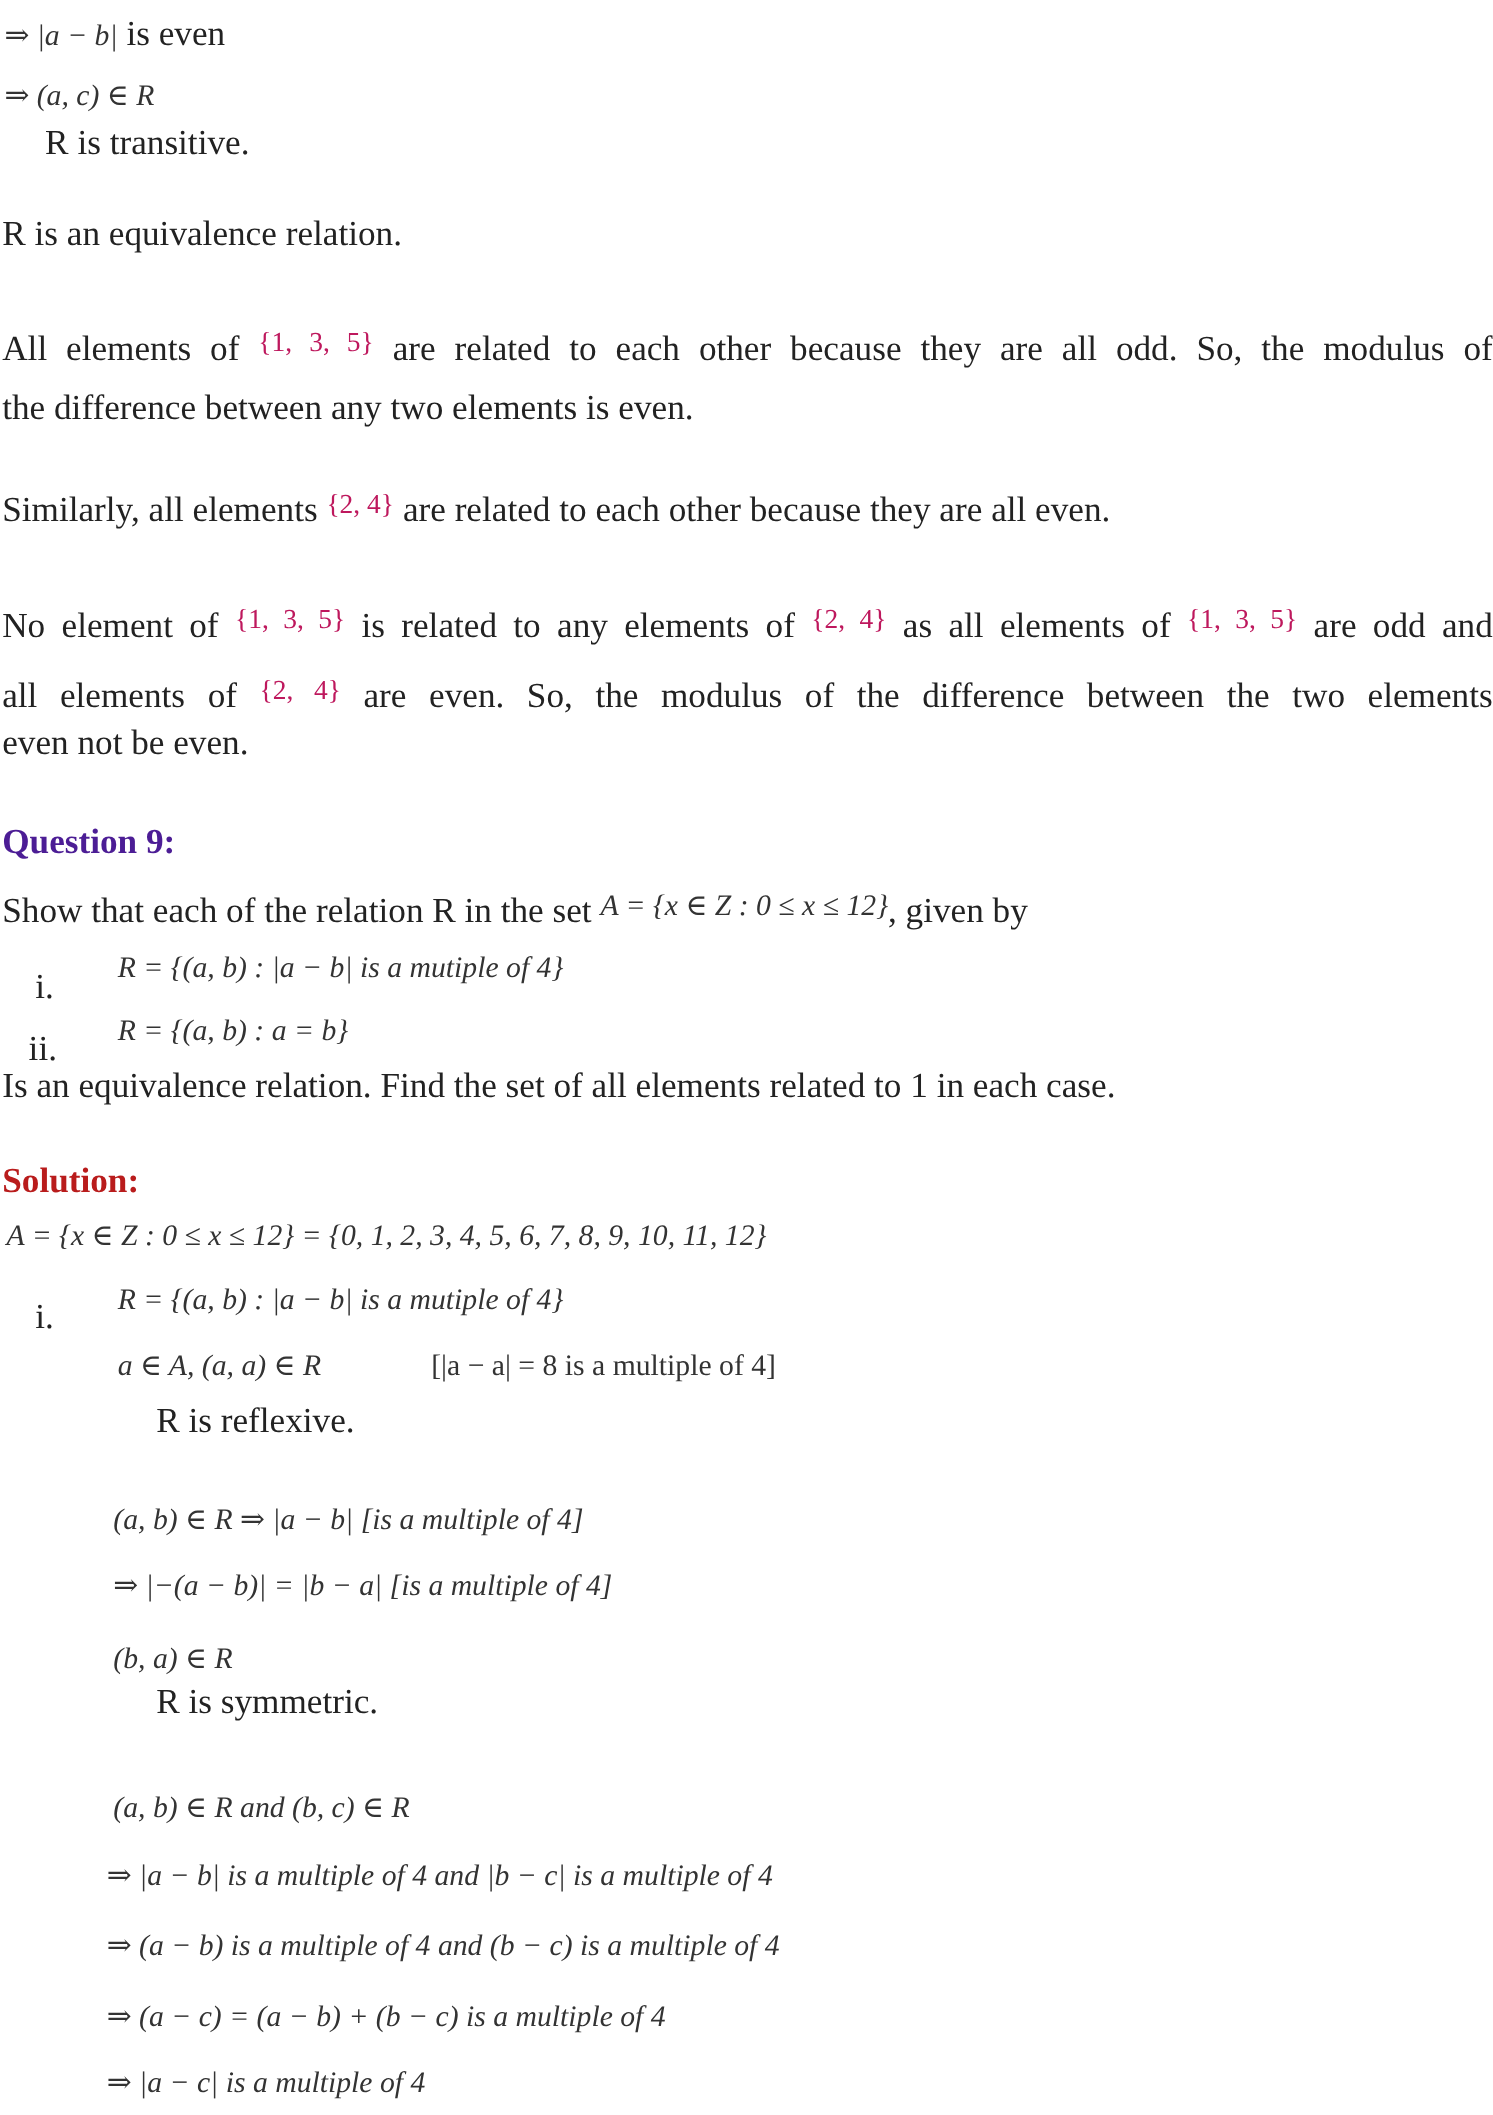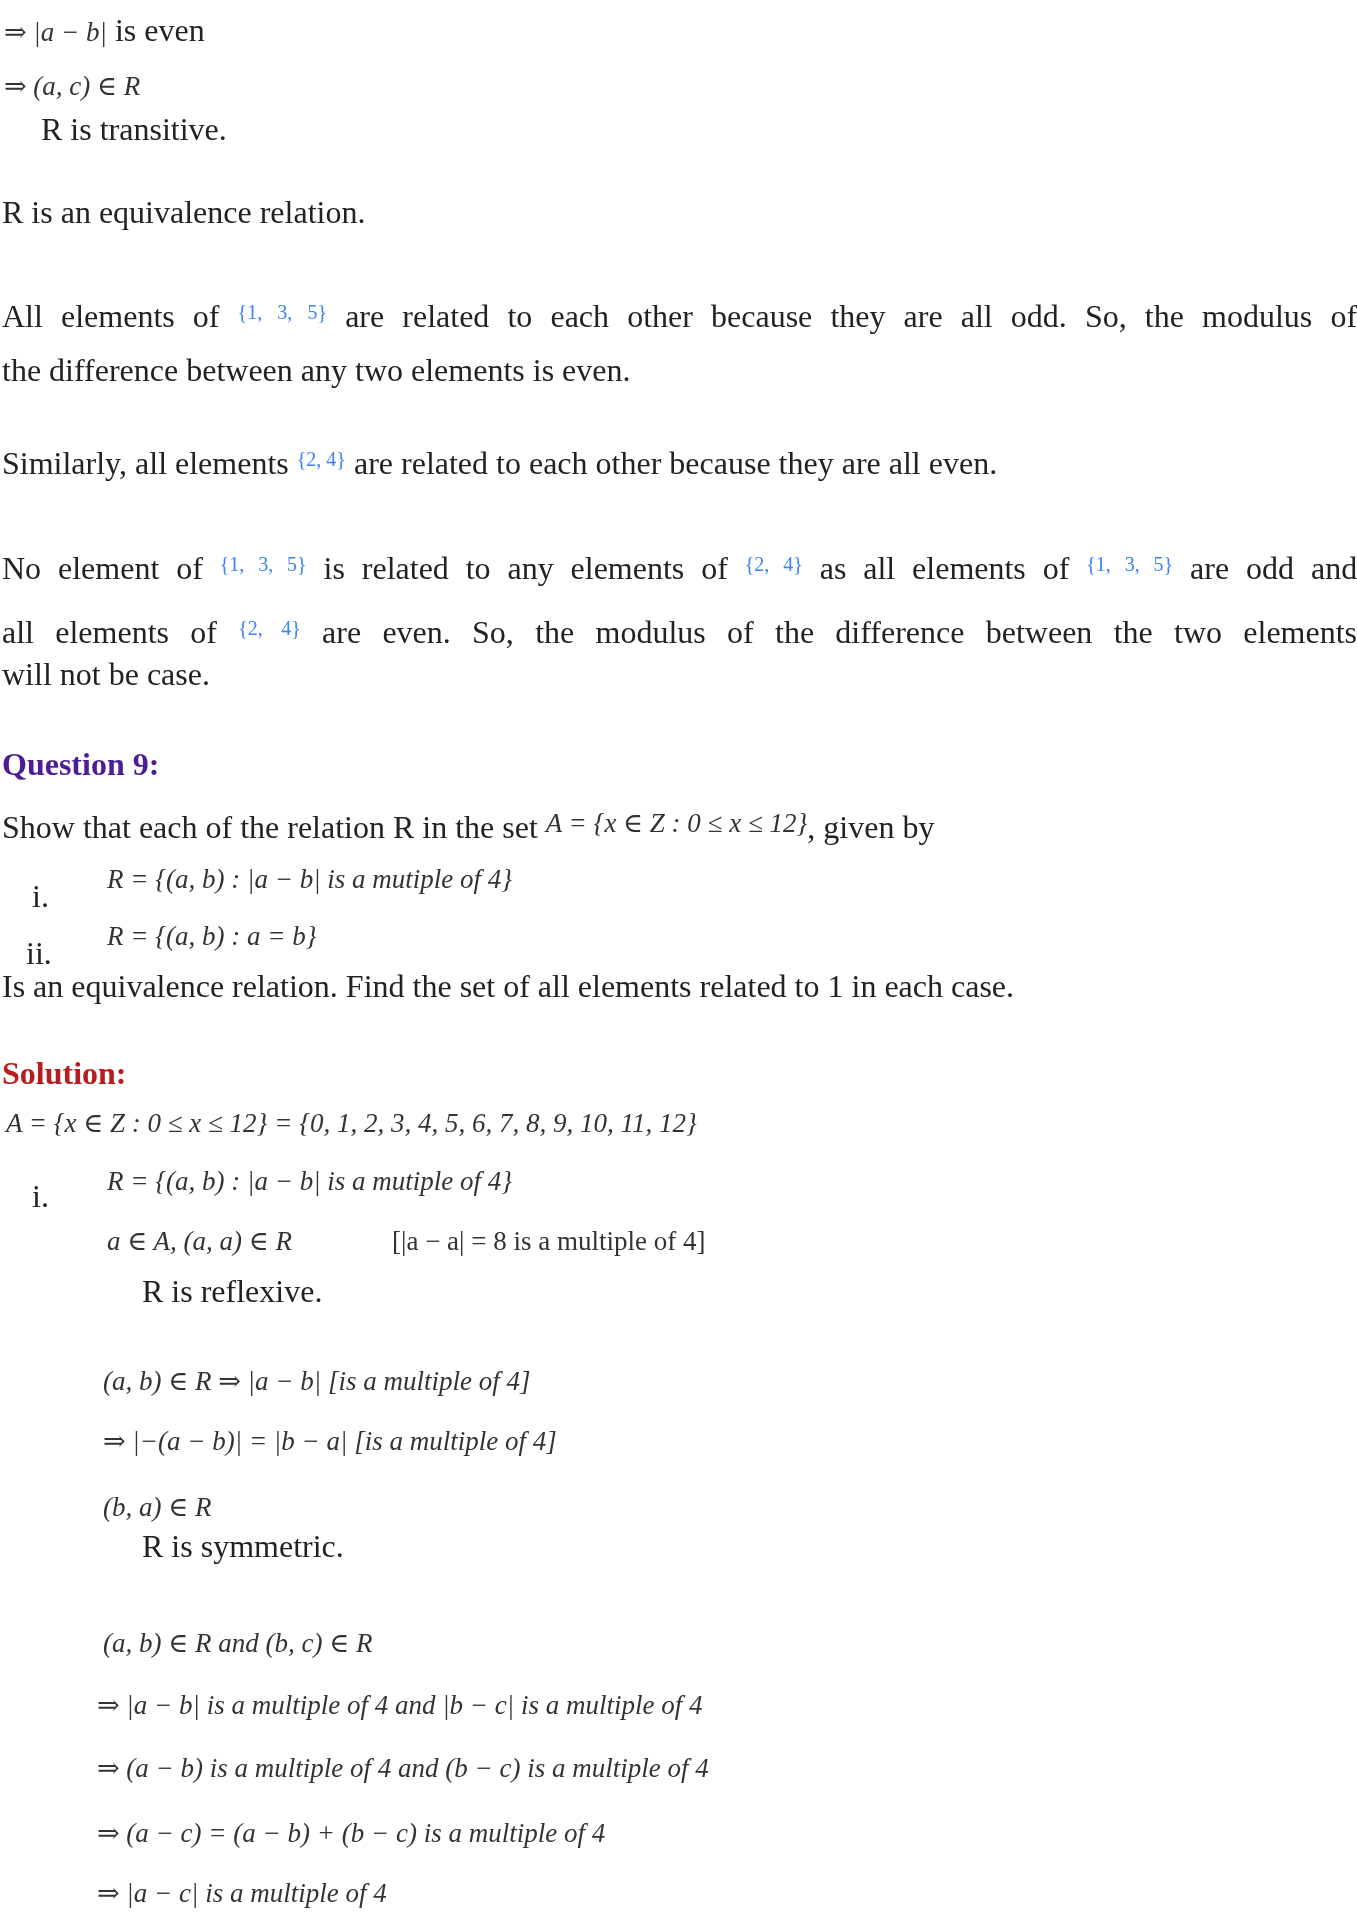--- a/index.html
+++ b/index.html
@@ -6,21 +6,21 @@
   body {
     width: 1357px; height: 1923px; position: relative; overflow: hidden;
     font-family: "Liberation Serif", "DejaVu Serif", serif;
     color: #222222; font-size: 32px;
   }
   .ln { position: absolute; white-space: nowrap; line-height: 1; }
   .m { font-style: italic; }
   .q-head { color: #4c1d95; font-weight: bold; font-size: 32px; }
   .s-head { color: #b91c1c; font-weight: bold; font-size: 32px; }
   .just { width: 1355px; text-align: justify; text-align-last: justify; }
-  .set { font-size: 20px; position: relative; top: -8px; color: #3b82f6; }
+  .set { font-size: 25px; position: relative; top: -8px; color: #be185d; }
   .mathf { font-size: 27px; color: #333; }
 </style>
 </head>
 <body>
 
 <div class="ln" style="left:4px; top:14px;">
   <span class="m mathf">⇒ |a − b|</span><span> is even</span>
 </div>
 <div class="ln" style="left:4px; top:68px;">
   <span class="m mathf">⇒ (a, c) ∈ R</span>
@@ -49,21 +49,21 @@
   <span class="set">{2, 4}</span>
   <span>as all elements of</span>
   <span class="set">{1, 3, 5}</span>
   <span>are odd and</span>
 </div>
 <div class="ln just" style="left:2px; top:616px;">
   <span>all elements of</span>
   <span class="set">{2, 4}</span>
   <span>are even. So, the modulus of the difference between the two elements</span>
 </div>
-<div class="ln" style="left:2px; top:658px;">will not be case.</div>
+<div class="ln" style="left:2px; top:658px;">even not be even.</div>
 
 <div class="ln q-head" style="left:2px; top:748px;">Question 9:</div>
 
 <div class="ln" style="left:2px; top:811px;">
   <span>Show that each of the relation R in the set</span>
   <span class="m mathf" style="position:relative; top:-6px;">A = {x ∈ Z : 0 ≤ x ≤ 12}</span><span>, given by</span>
 </div>
 
 <div class="ln" style="left:32px; top:880px;">i.</div>
 <div class="ln m mathf" style="left:107px; top:866px;">R = {(a, b) : |a − b| is a mutiple of 4}</div>

